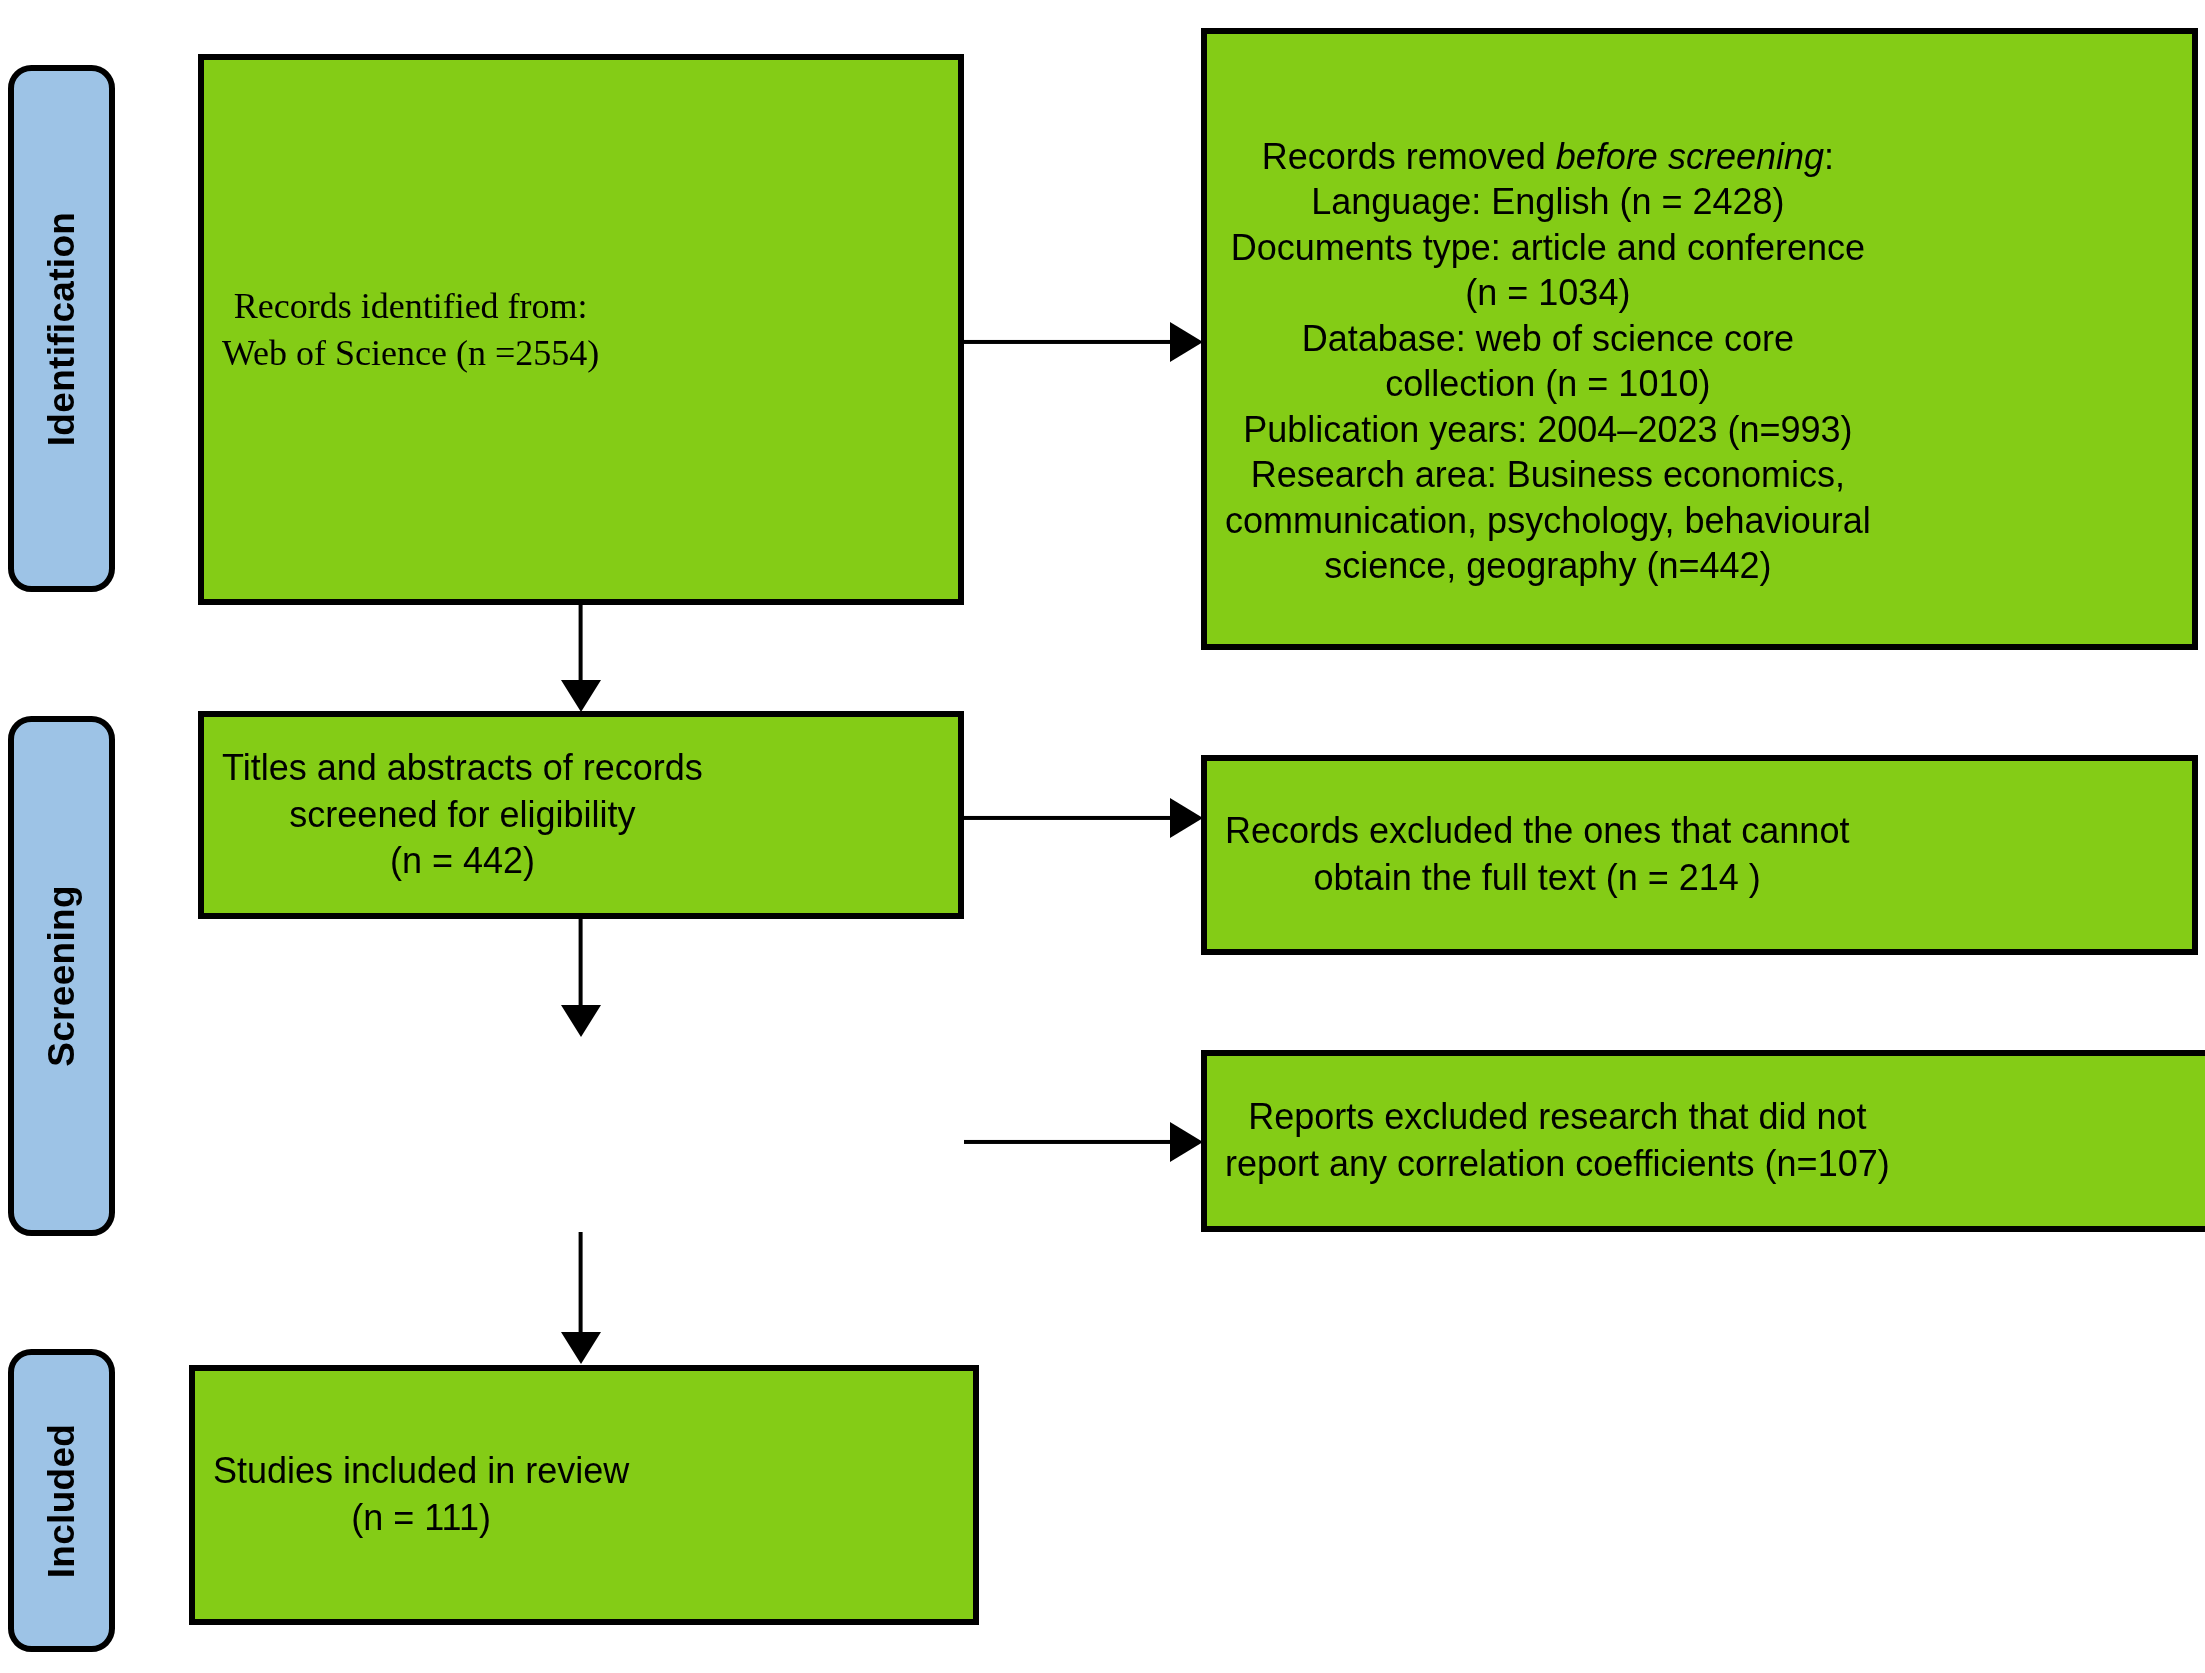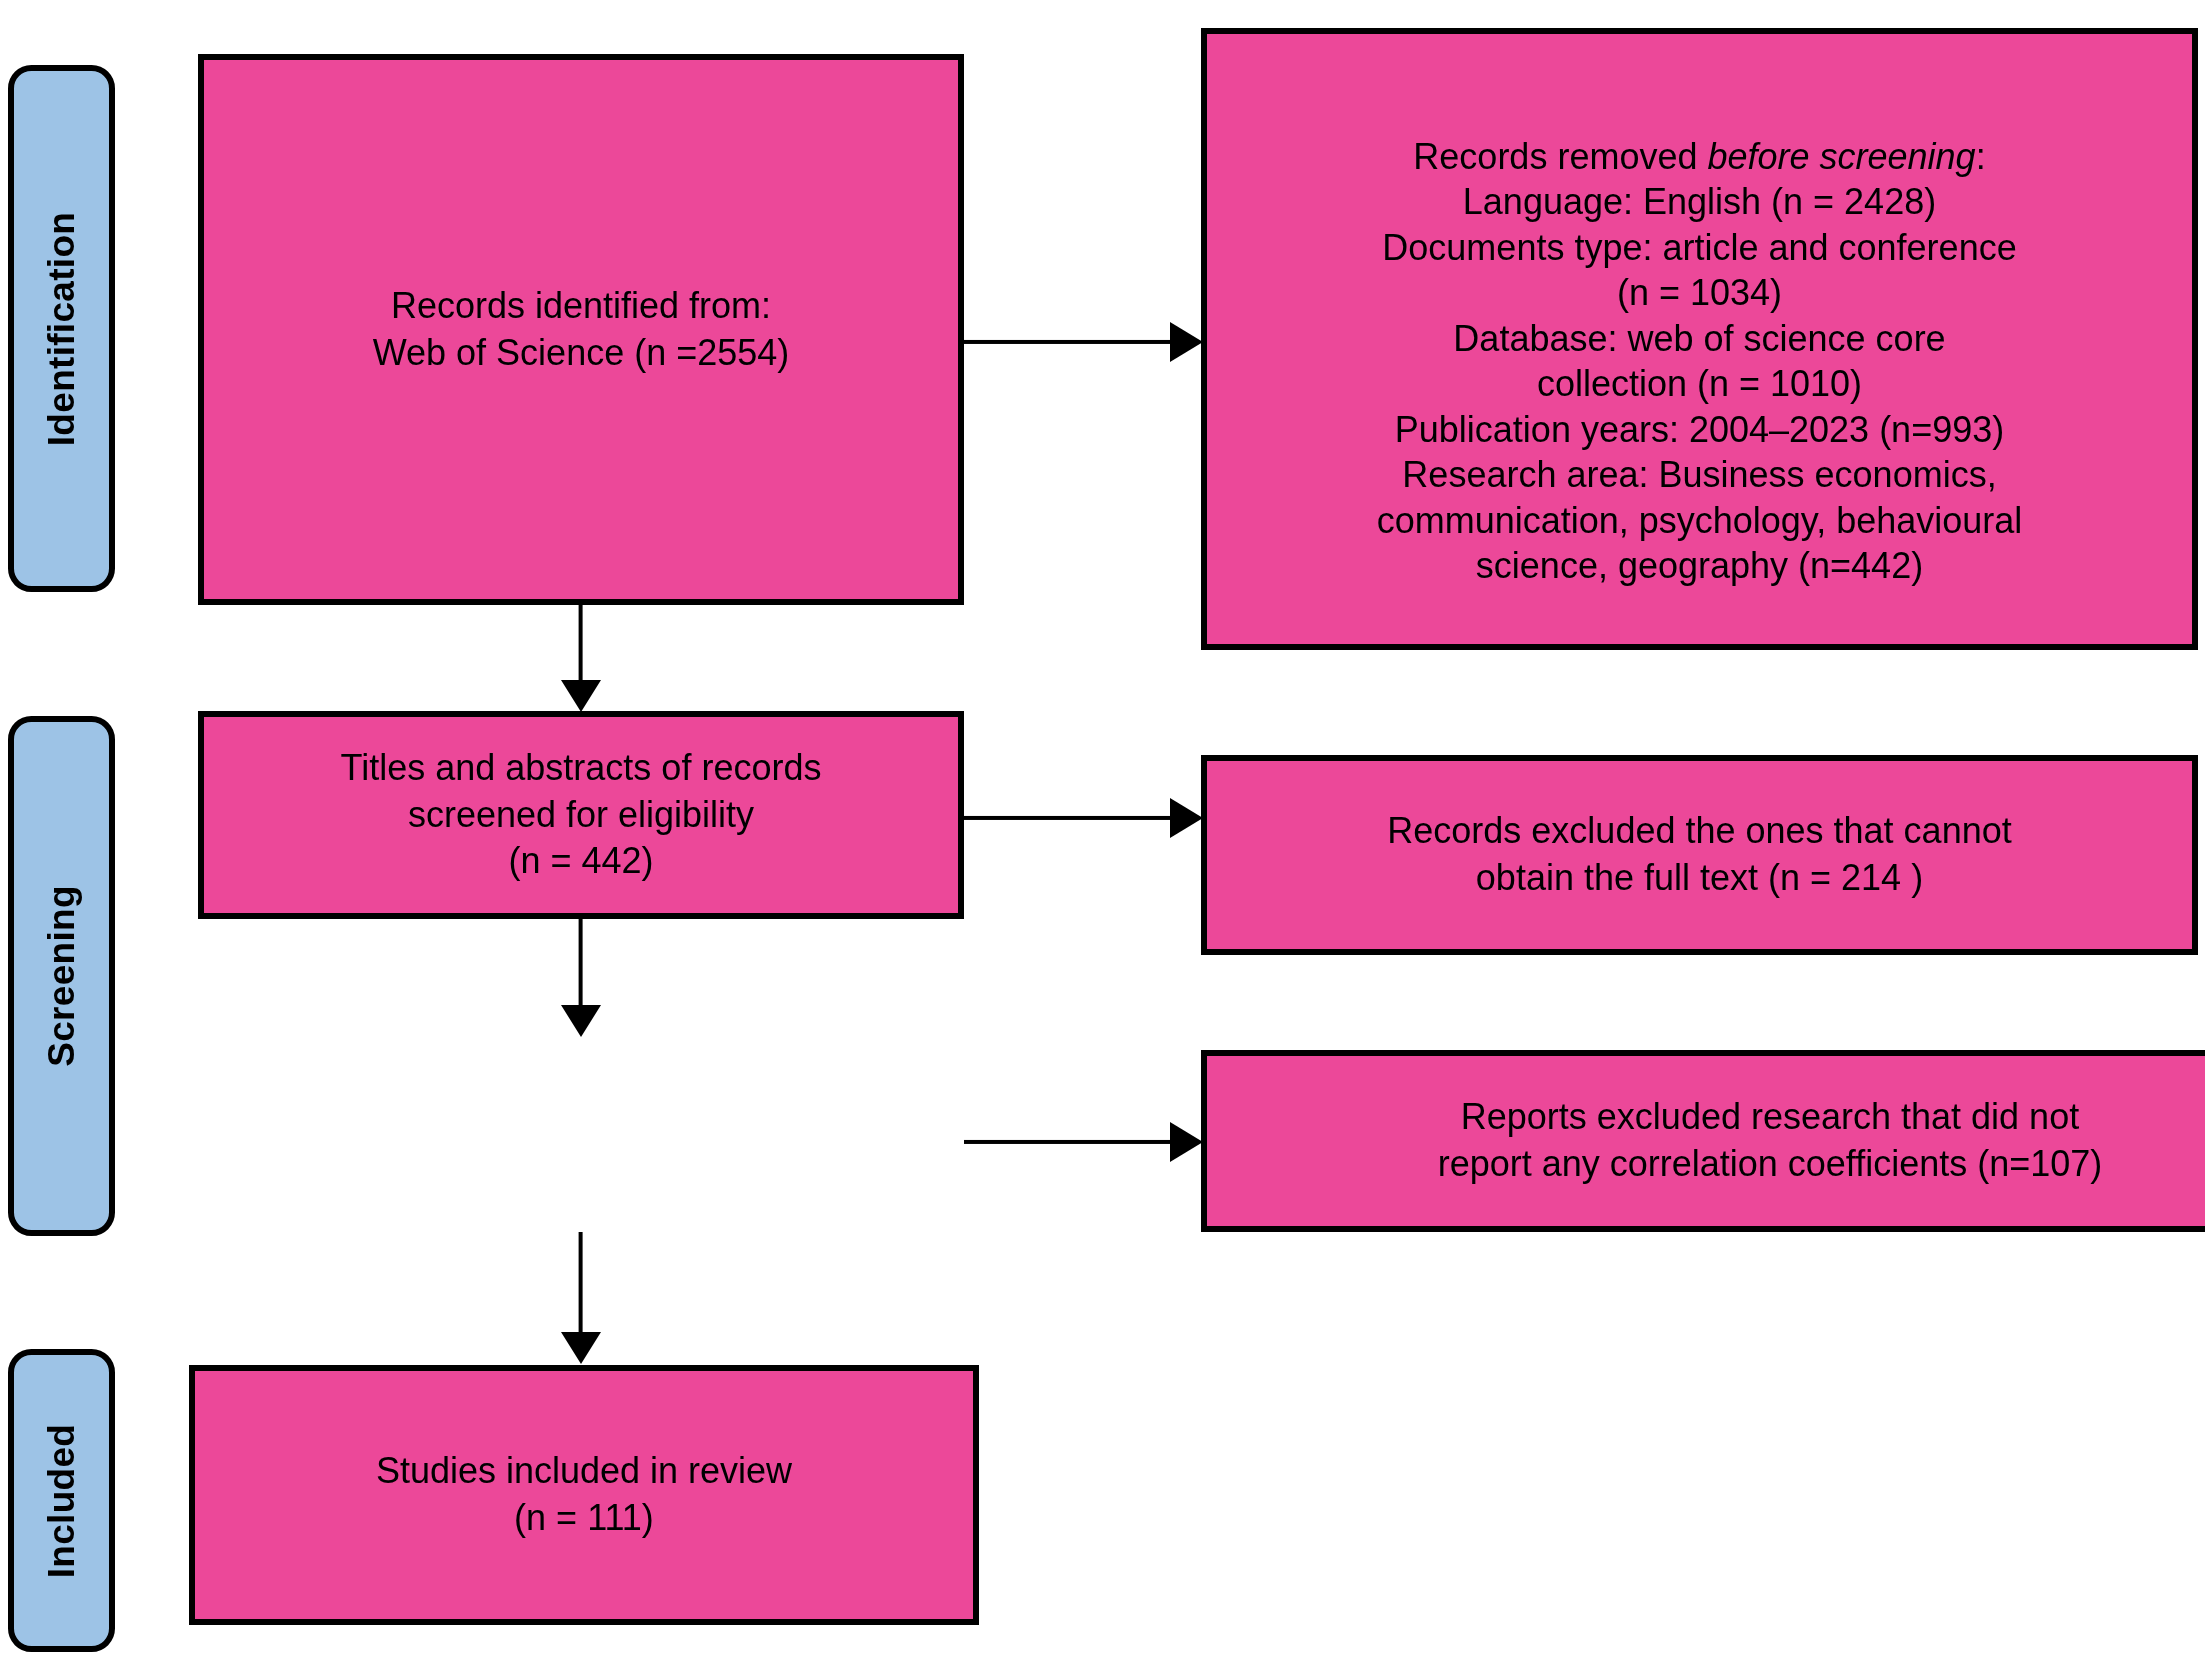--- a/index.html
+++ b/index.html
@@ -22,26 +22,26 @@
     white-space:nowrap;
     font-weight:bold;
     font-size:37px;
     color:#000;
     letter-spacing:0.3px;
   }
 
   
   .box{
     position:absolute;
-    background:#ec4899;
+    background:#84cc16;
     border:6.2px solid #000;
     box-sizing:border-box;
     display:flex;
     align-items:center;
-    justify-content:center;
+    justify-content:flex-start;
     text-align:center;
   }
   .box .txt{
     font-size:36px;
     line-height:1.30;
     color:#000;
     padding:0 18px;
     white-space:pre-line;
   }
   .box.big .txt{font-size:36px;line-height:1.265;}
@@ -85,21 +85,21 @@
   </div>
 
   <div class="phase" style="left:8.3px;  top:716px; width:107px; height:520px;">
     <span class="phase-label">Screening</span>
   </div>
 
   <div class="phase" style="left:8.3px;  top:1349px; width:107px; height:303px;">
     <span class="phase-label">Included</span>
   </div>
 
-  <div class="box" style="left:198px; top:54px; width:766px; height:551px;">
+  <div class="box" style="left:198px; top:54px; width:766px; height:551px;font-family:Liberation Serif, serif;">
     <div class="txt">Records identified from:
 Web of Science (n =2554)</div>
   </div>
 
   <div class="box big" style="left:1201px; top:27.5px; width:997px; height:622px;">
     <div class="txt">
       <span>Records removed </span><span class="ital">before screening</span><span>:</span><br><span>Language: English (n = 2428)
 Documents type: article and conference
 (n = 1034)
 Database: web of science core

